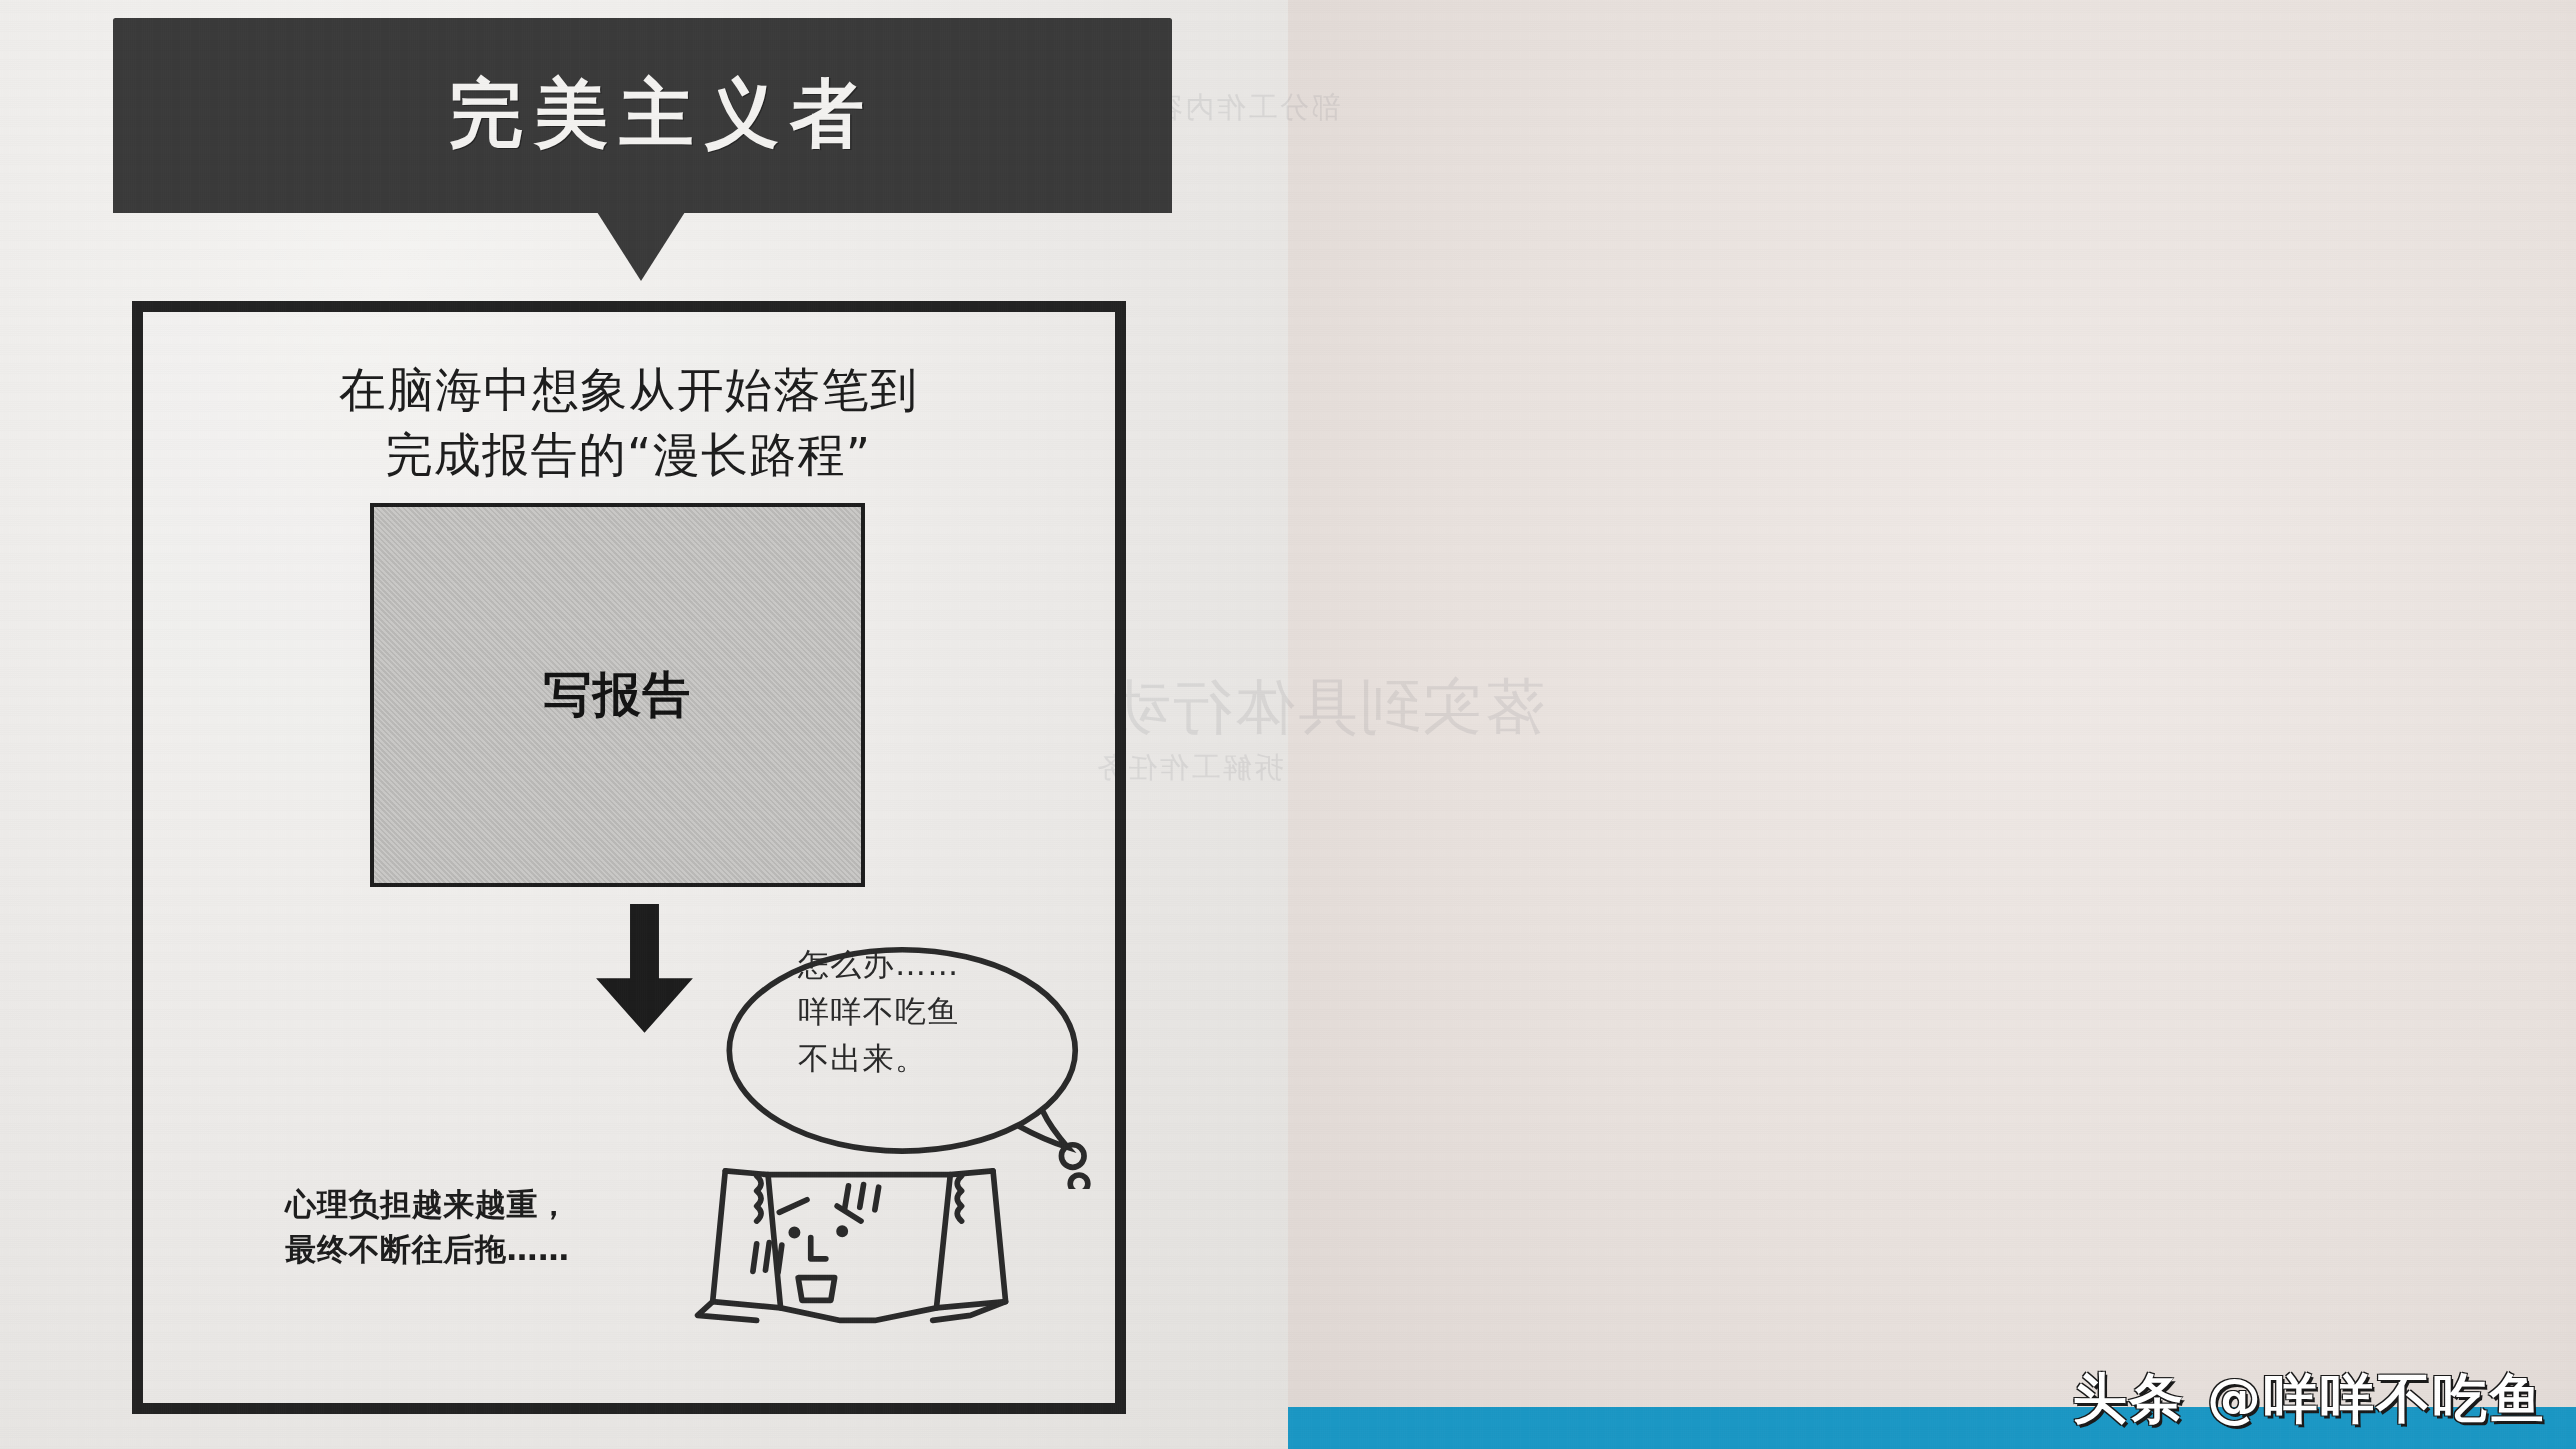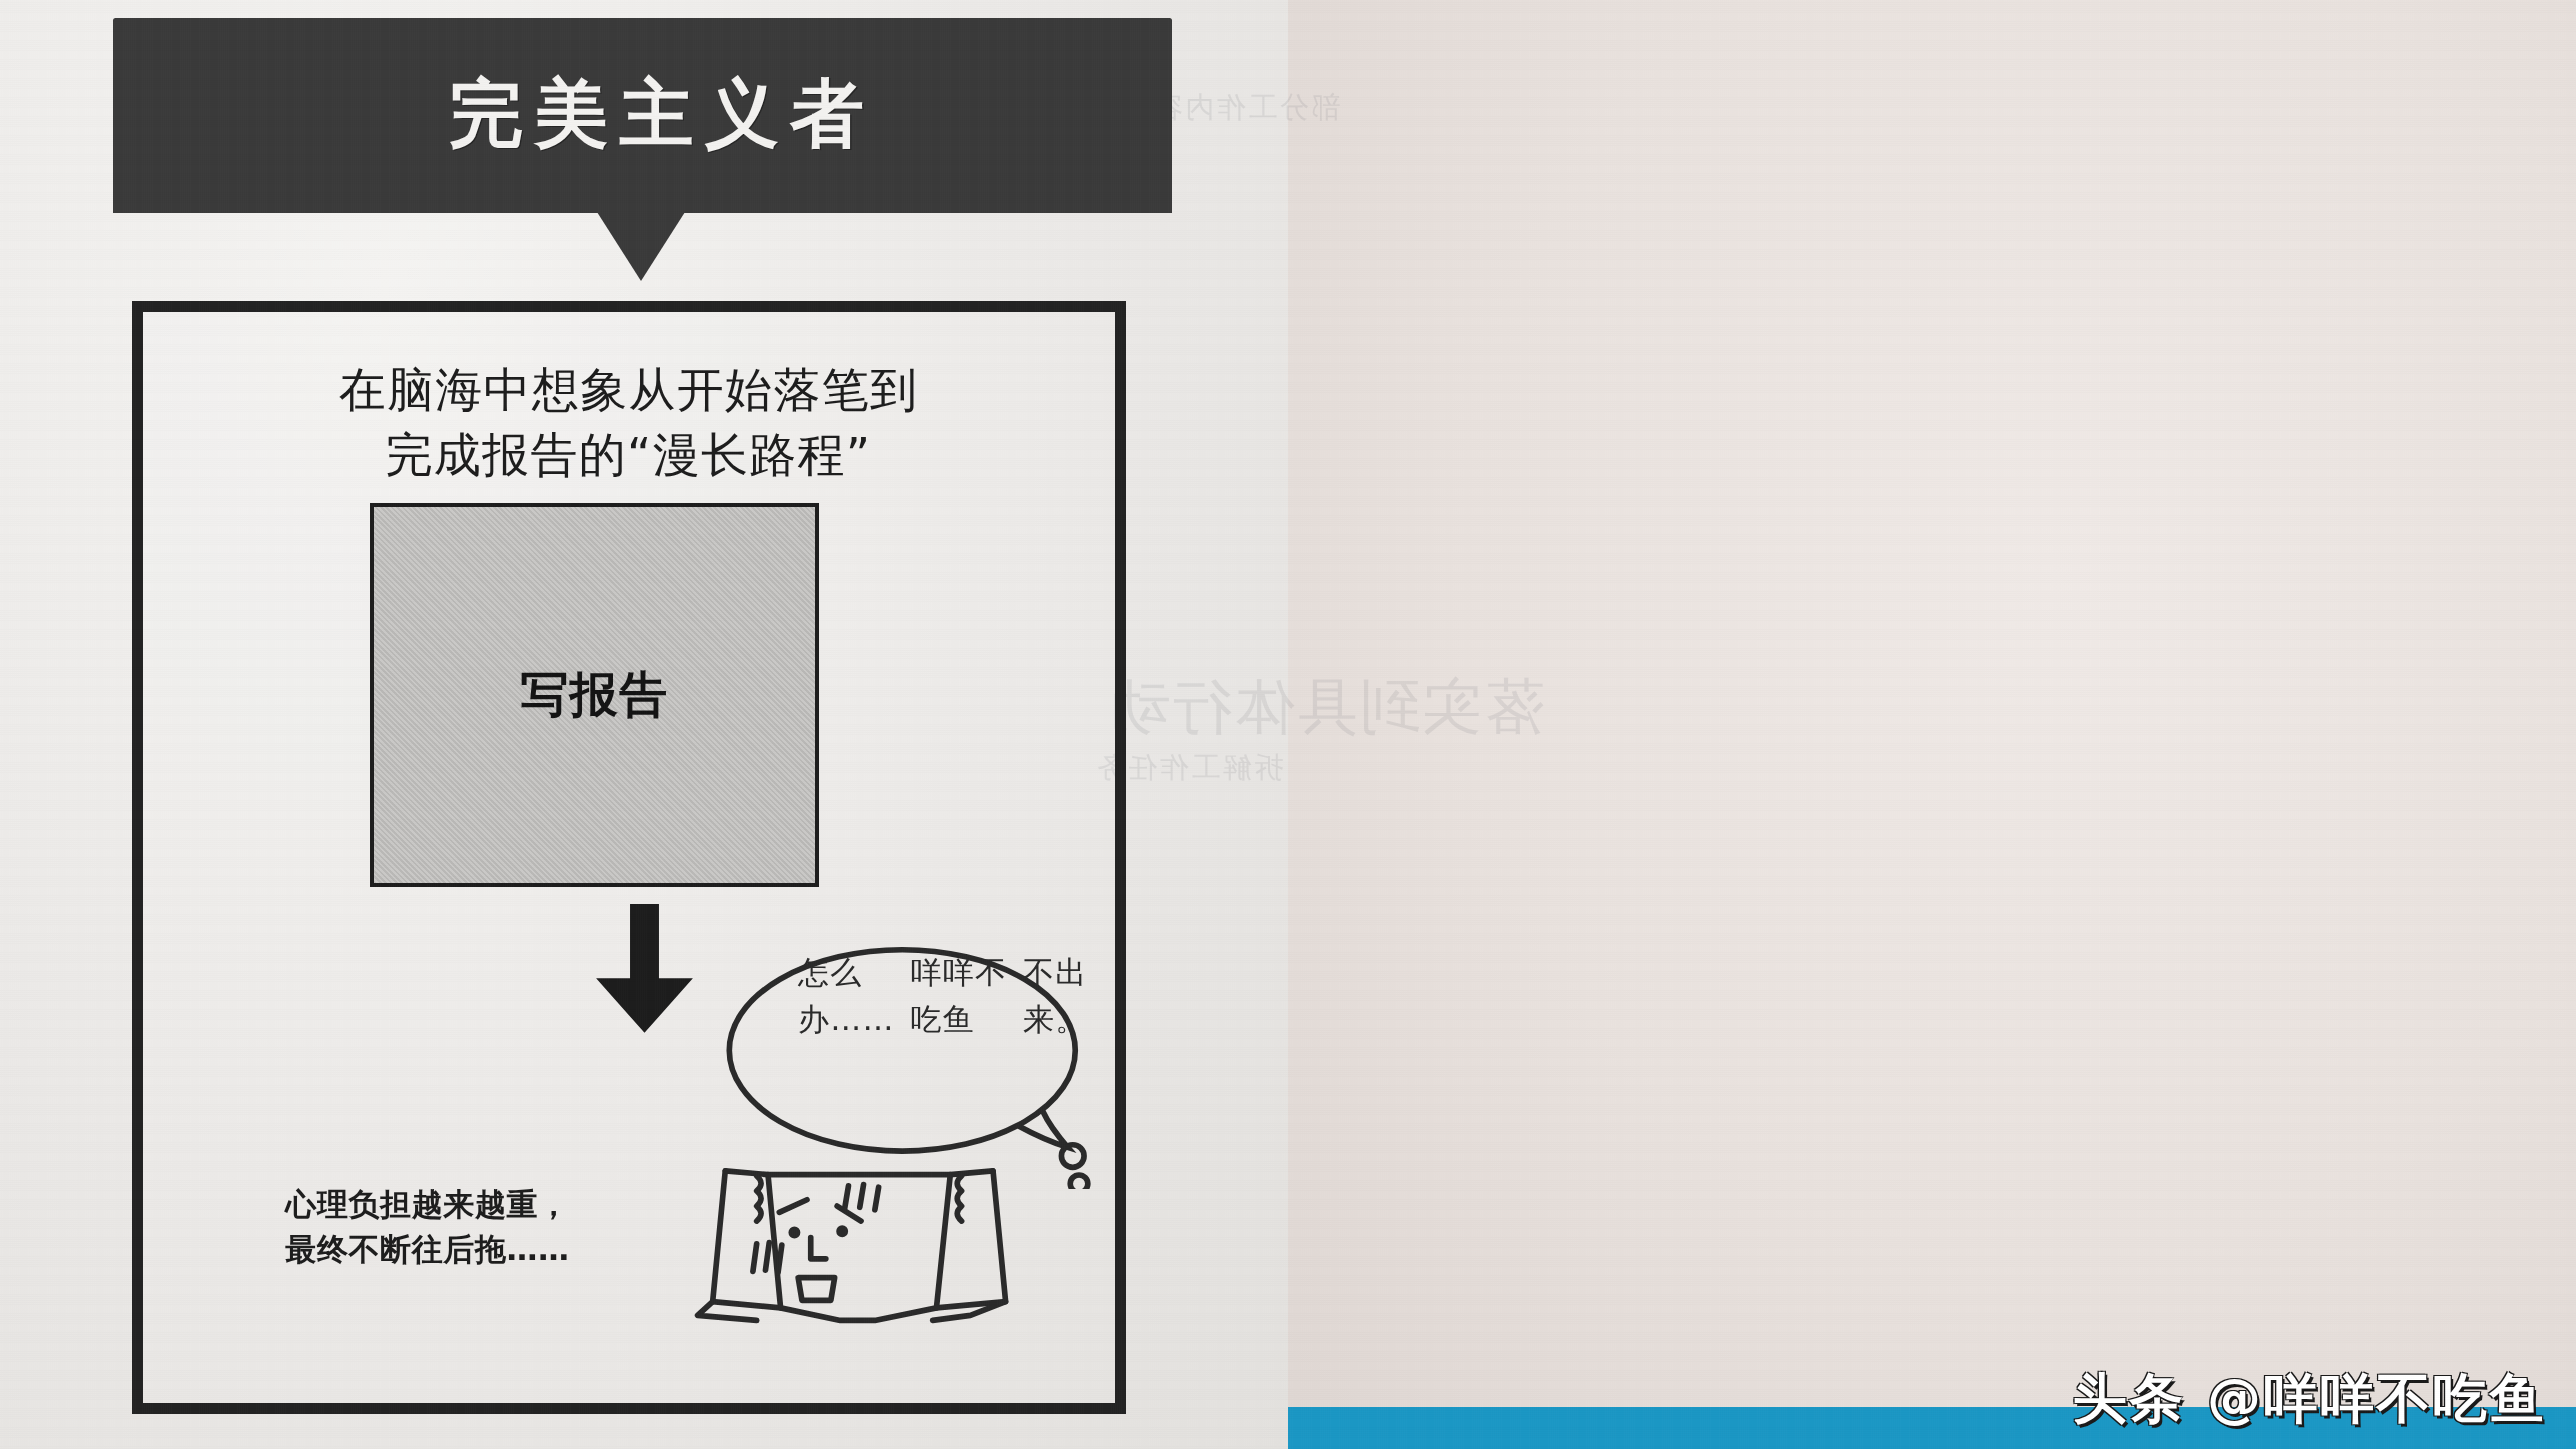--- a/index.html
+++ b/index.html
@@ -74,39 +74,39 @@
     box-sizing:border-box;
   }
 
   
   .lead-dark{
     position:absolute;left:157px;top:358px;width:943px;
     text-align:center;color:#1d1d1d;font-weight:normal;
     font-size:47px;line-height:1.38;letter-spacing:1.3px;
   }
   .graybox{
-    position:absolute;left:370px;top:503px;width:449px;height:384px;
+    position:absolute;left:370px;top:503px;width:495px;height:384px;
     border:4.4px solid #1d1d1d;
     background:
       repeating-linear-gradient(45deg,#b9b8b6 0 1.9px,#c9c8c6 1.9px 3.8px);
     display:flex;align-items:center;justify-content:center;
     box-sizing:border-box;
   }
   .graybox-label{
     font-size:48px;font-weight:bold;color:#141414;letter-spacing:1.3px;
   }
   .arrow-black{
     position:absolute;left:591px;top:904px;
   }
   .bubble-dark{
     position:absolute;left:723px;top:937px;width:390px;height:252px;
   }
   .bubble-dark .bubble-txt{
-    position:absolute;left:0;top:12px;width:390px;height:252px;
-    display:flex;flex-direction:row;
+    position:absolute;left:0;top:4px;width:390px;height:252px;
+    display:flex;flex-direction:column;
     padding-left:75px;box-sizing:border-box;
     font-size:31px;line-height:1.52;color:#2a2a2a;letter-spacing:1.3px;
   }
   .figure-sad{position:absolute;left:686px;top:1113px;}
   .bottom-dark{
     position:absolute;left:157px;top:1182px;width:541px;
     text-align:center;color:#1d1d1d;font-weight:bold;
     font-size:31px;line-height:1.45;letter-spacing:0.6px;
   }
 

